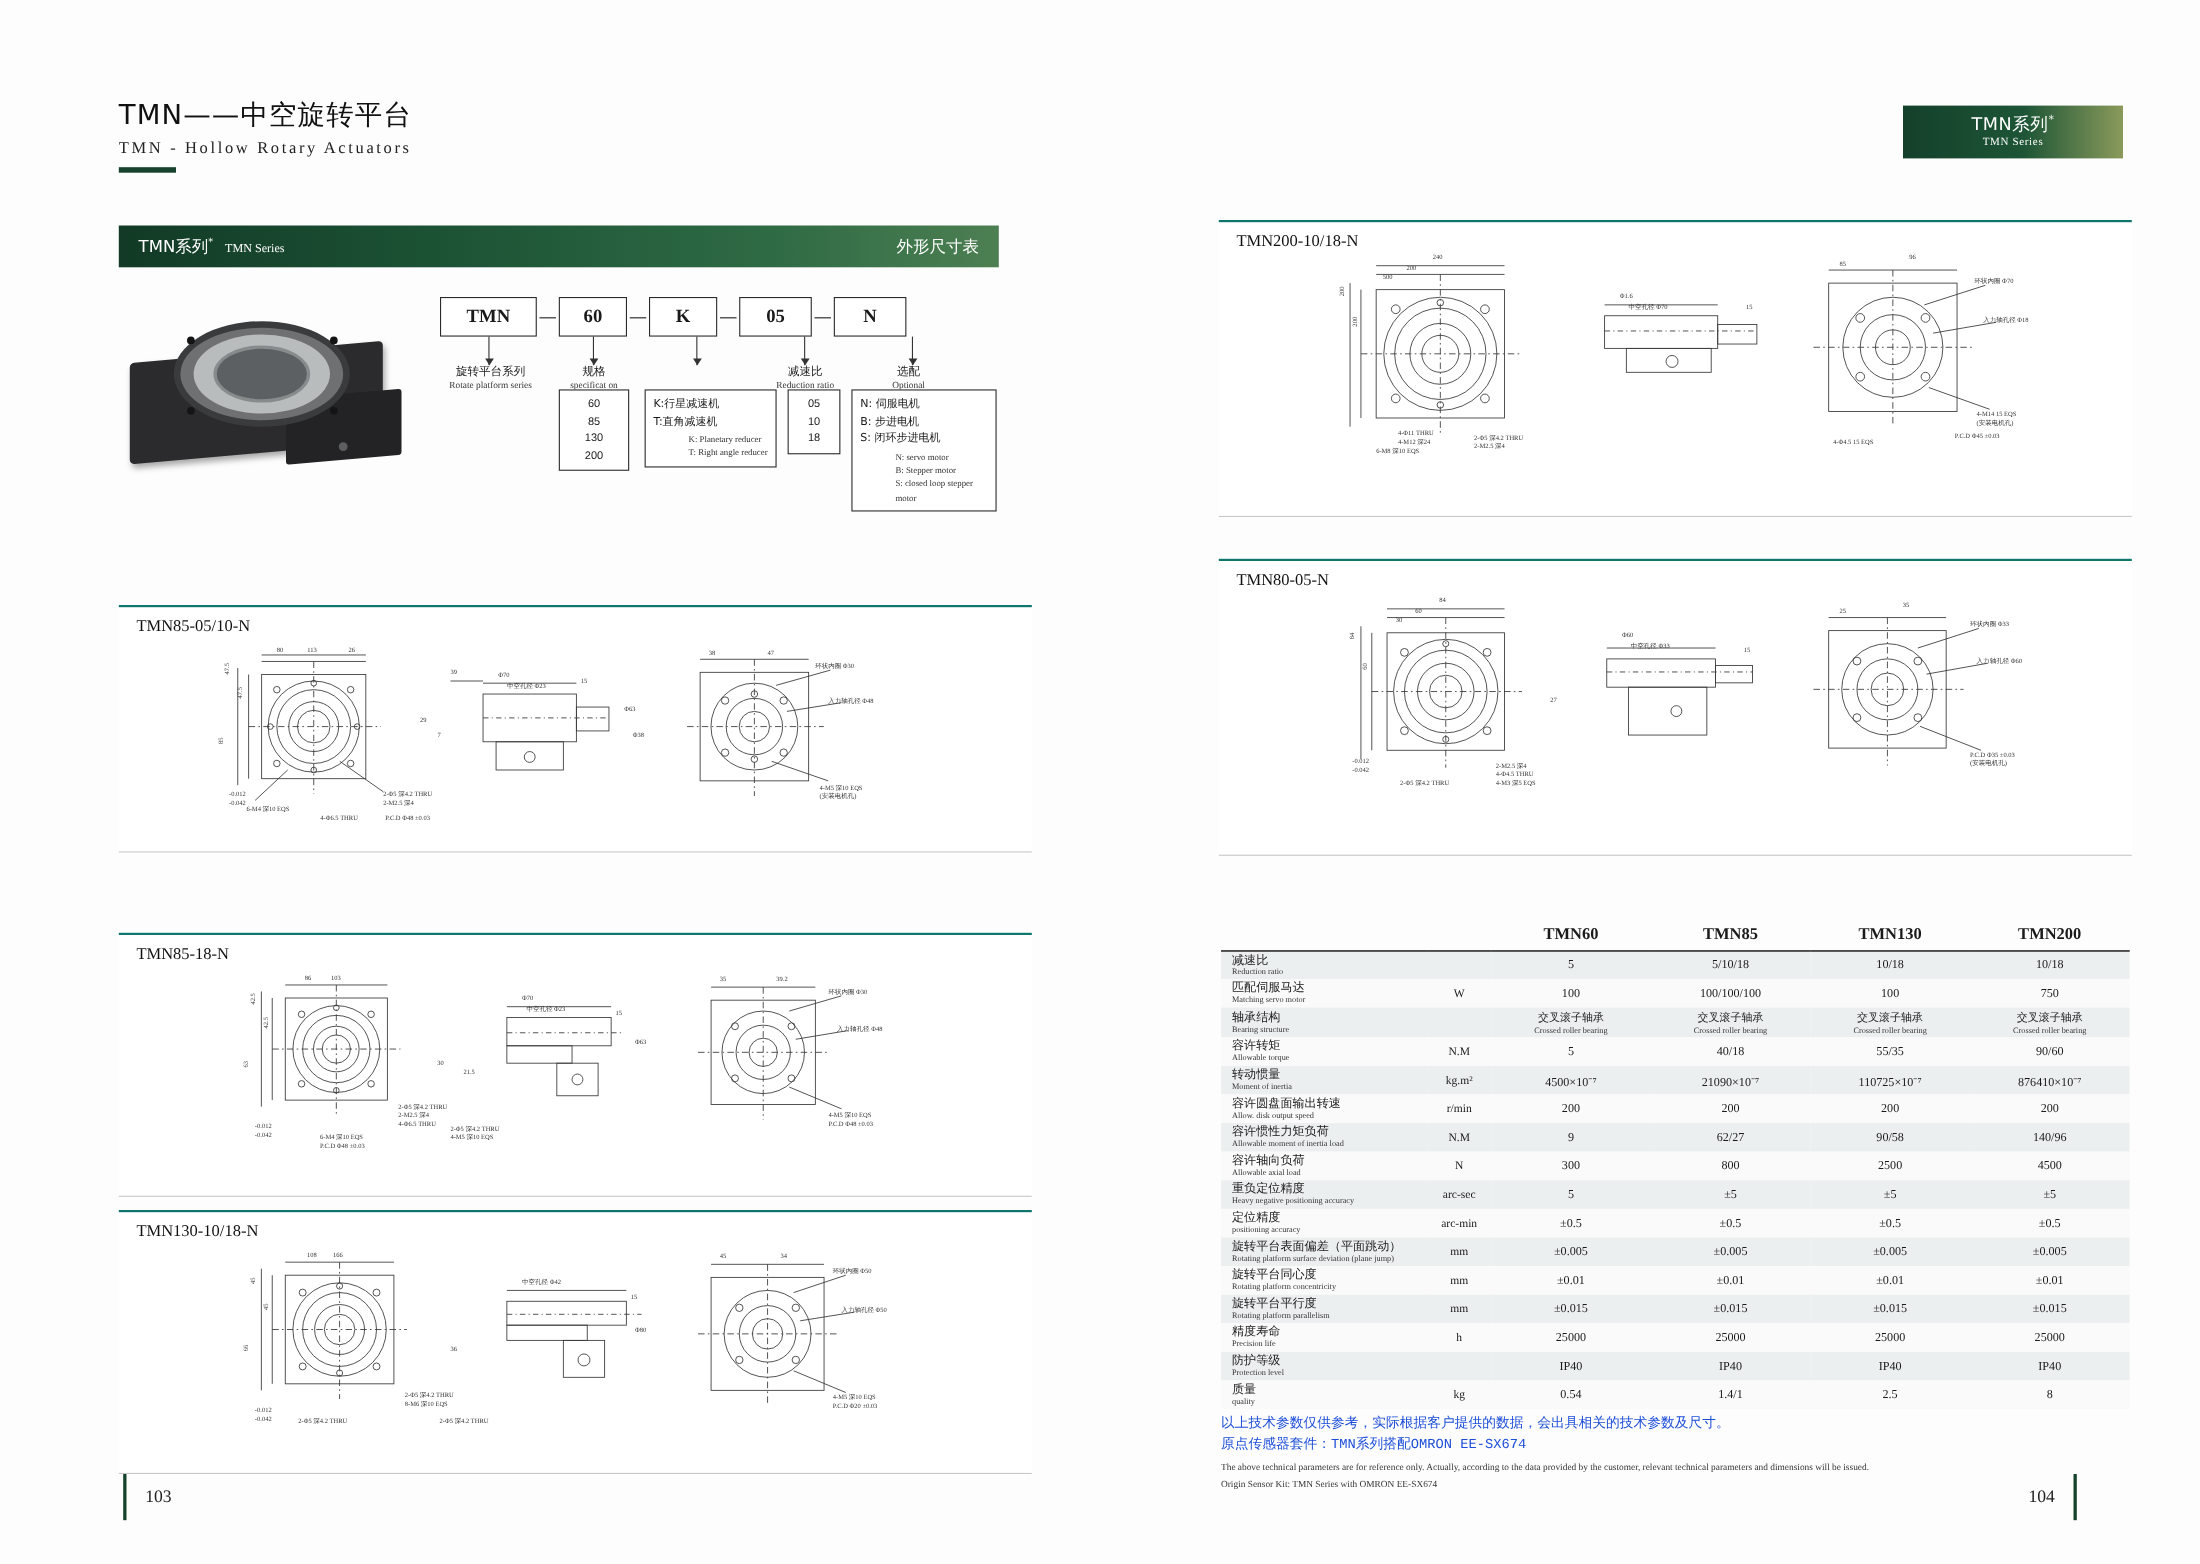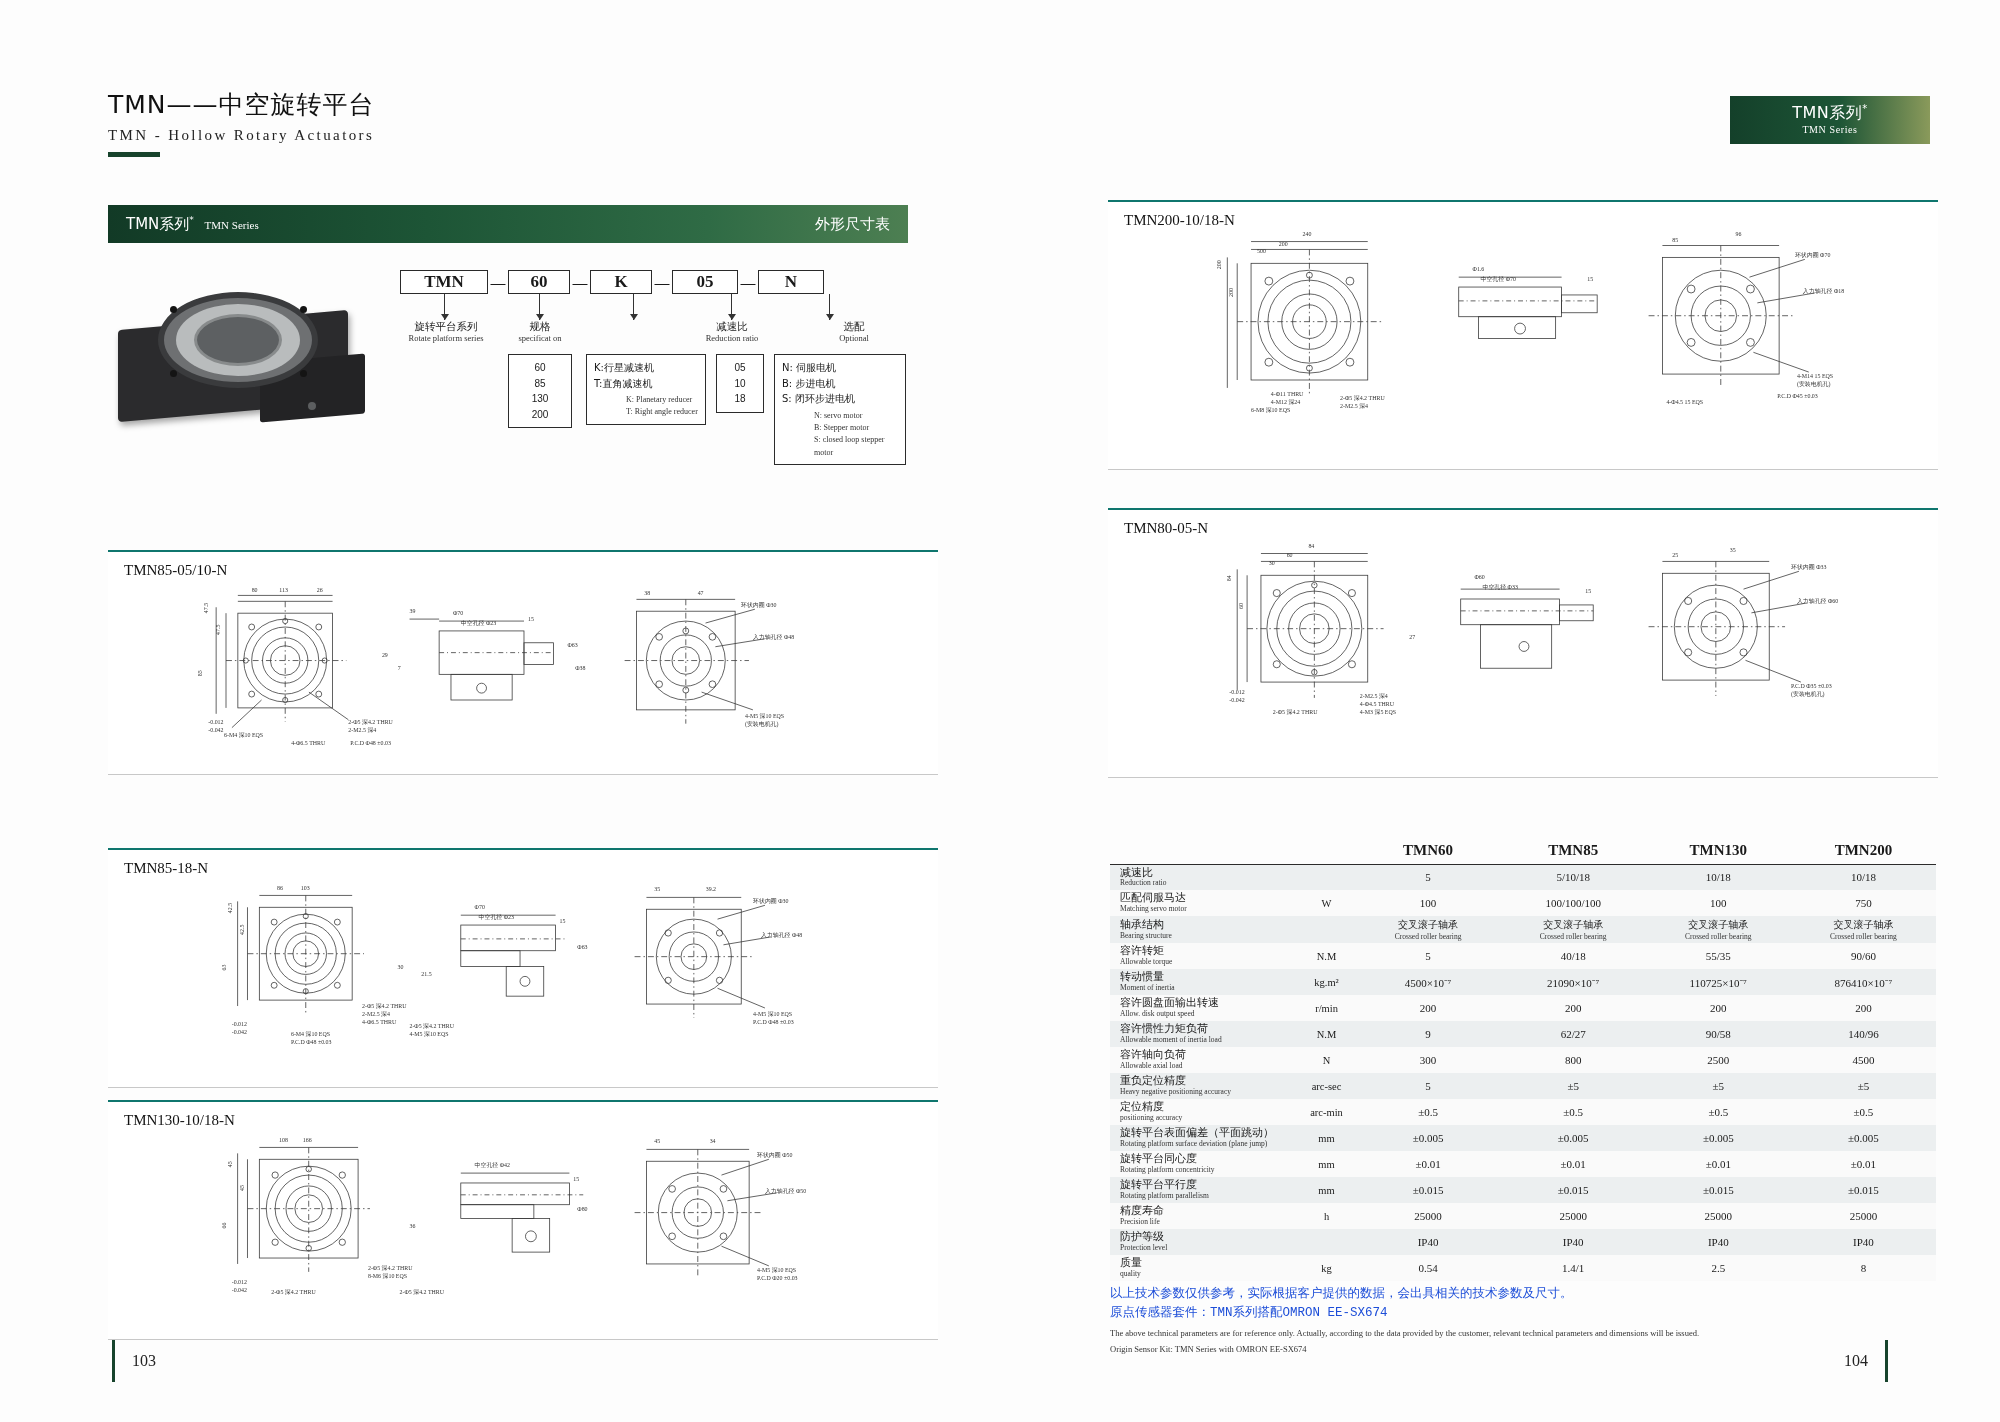--- a/index.html
+++ b/index.html
@@ -85,21 +85,21 @@
   }
   .photo .knob {
     position: absolute; left: 196px; top: 120px; width: 12px; height: 12px;
     border-radius: 50%; background: #5c5e60; border: 2px solid #242426;
   }
 
   
   .code-area { position: absolute; left: 400px; top: 270px; width: 520px; height: 230px; }
   .code-boxes { display: flex; align-items: center; gap: 0; }
   .code-box {
-    border: 1.4px solid #2a2a2a; height: 24px; min-width: 60px;
+    border: 1.4px solid #2a2a2a; height: 36px; min-width: 60px;
     display: flex; align-items: center; justify-content: center;
     font-size: 17px; font-weight: bold; font-family: "Liberation Serif", serif;
     background: #fff; padding: 0 8px;
   }
   .code-dash { width: 20px; text-align: center; font-size: 15px; }
   .leaders { position: relative; height: 26px; }
   .leaders .vline { position: absolute; top: 0; width: 1px; height: 26px; background: #333; }
   .leaders .arrow {
     position: absolute; top: 20px; width: 0; height: 0;
     border-left: 4px solid transparent; border-right: 4px solid transparent;
@@ -228,21 +228,21 @@
           <div class="en">Rotate platform series</div>
         </div>
         <div class="legend-item" style="left:104px;top:0;width:72px;">
           <div class="cn">规格</div>
           <div class="en">specificat on</div>
         </div>
         <div class="legend-item" style="left:290px;top:0;width:84px;">
           <div class="cn">减速比</div>
           <div class="en">Reduction ratio</div>
         </div>
-        <div class="legend-item" style="left:416px;top:0;width:76px;">
+        <div class="legend-item" style="left:388px;top:0;width:76px;">
           <div class="cn">选配</div>
           <div class="en">Optional</div>
         </div>
       </div>
 
       <div class="legend-box" style="left:108px;top:84px;width:64px;text-align:center;">
         <div>60</div>
         <div>85</div>
         <div>130</div>
         <div>200</div>

